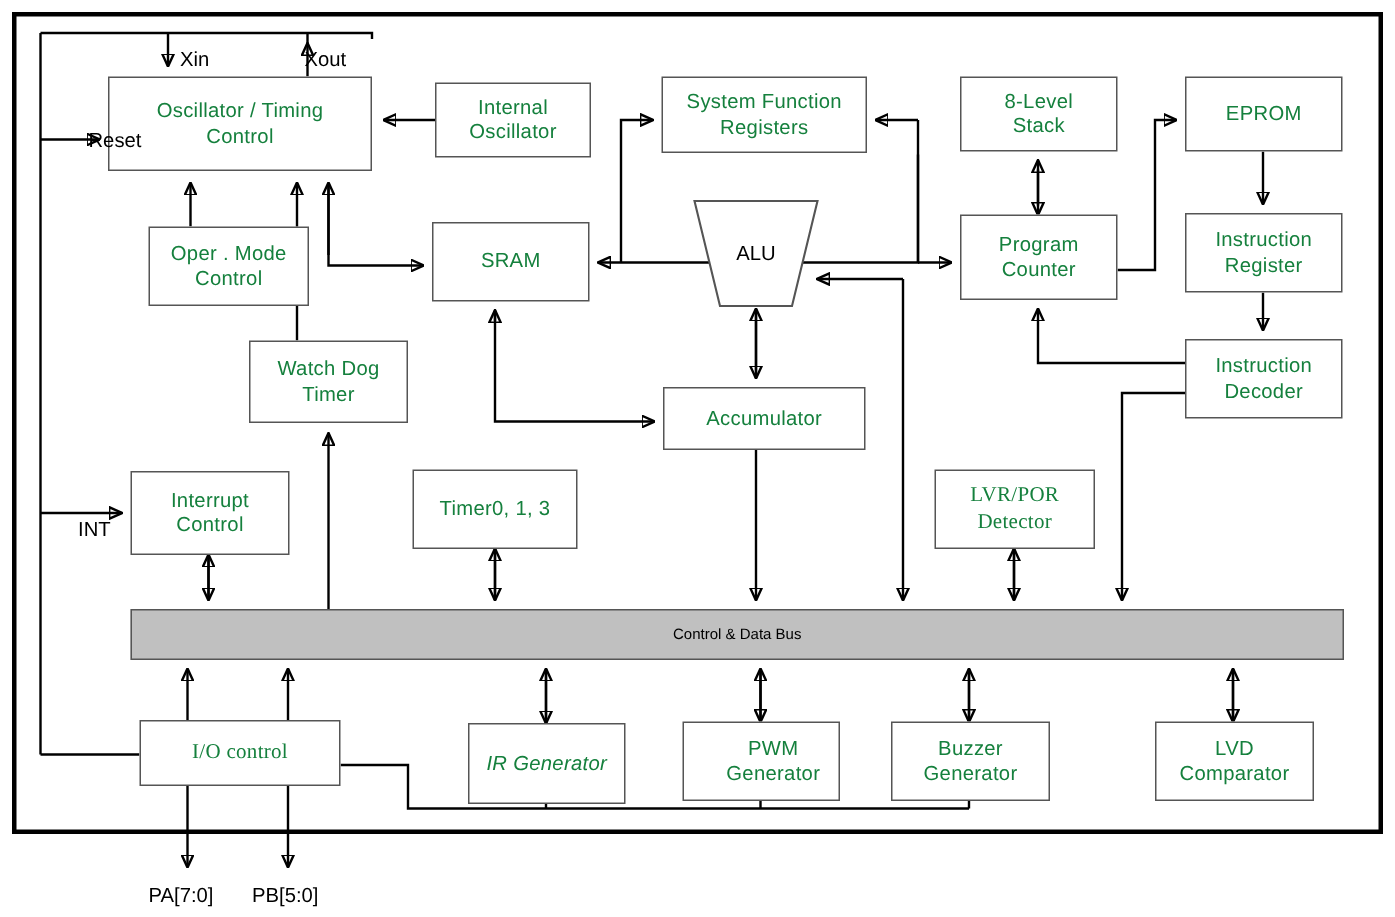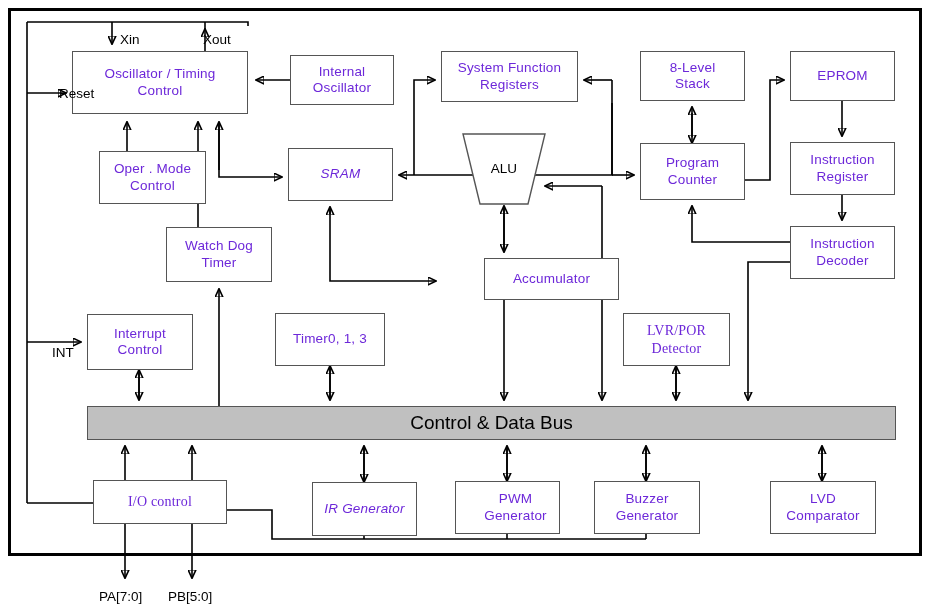--- a/index.html
+++ b/index.html
@@ -1,24 +1,24 @@
 <!DOCTYPE html>
 <html><head>
 <meta charset="utf-8">
 <style>
   html,body{margin:0;padding:0;background:#ffffff;}
   body{font-family:"Liberation Sans",sans-serif;}
   #canvas{position:relative;width:930px;height:611px;background:#ffffff;overflow:hidden;}
   #frame{position:absolute;left:8px;top:8px;width:914px;height:548px;border:3px solid #000;box-sizing:border-box;}
   .blk{position:absolute;box-sizing:border-box;border:1px solid #555;background:#fff;
        display:flex;align-items:center;justify-content:center;text-align:center;
-       font-size:13.5px;color:#6d28d9;line-height:1.22;letter-spacing:0.2px;}
+       font-size:13.5px;color:#15803d;line-height:1.22;letter-spacing:0.2px;}
   .blk.serif{font-family:"Liberation Serif",serif;font-size:14px;}
   .bus{position:absolute;box-sizing:border-box;border:1px solid #555;background:#c0c0c0;
-       display:flex;align-items:center;justify-content:center;font-size:19px;color:#000;}
+       display:flex;align-items:center;justify-content:center;font-size:10px;color:#000;}
   .lbl{position:absolute;font-size:13.5px;color:#000;white-space:nowrap;line-height:1;}
   svg.wires{position:absolute;left:0;top:0;width:930px;height:611px;pointer-events:none;}
   svg.wires line,svg.wires path,svg.wires polyline{stroke:#000;stroke-width:1.6;fill:none;}
   .alu{position:absolute;}
   .alu svg{position:absolute;left:0;top:0;}
   .alutxt{position:absolute;width:100%;text-align:center;font-size:13.5px;color:#000;}
 </style>
 </head>
 <body>
 
@@ -127,36 +127,36 @@
   <div class="blk" style="left:290px;top:55px;width:104px;height:50px;">Internal<br>Oscillator</div>
 
   <div class="blk" style="left:441px;top:51px;width:137px;height:51px;">System Function<br>Registers</div>
 
   <div class="blk" style="left:640px;top:51px;width:105px;height:50px;">8-Level<br>Stack</div>
 
   <div class="blk" style="left:790px;top:51px;width:105px;height:50px;">EPROM</div>
 
   <div class="blk" style="left:75px;top:151px;width:107px;height:53px;margin-left:24px;">Oper . Mode<br>Control</div>
 
-  <div class="blk" style="left:288px;top:148px;width:105px;height:53px;font-style:italic;">SRAM</div>
+  <div class="blk" style="left:288px;top:148px;width:105px;height:53px;">SRAM</div>
 
   <div class="alu" style="left:458px;top:133px;width:92px;height:73px;">
     <svg width="92" height="73" viewBox="0 0 92 73">
       <polygon points="5,1 87,1 70,71 22,71" fill="#ffffff" stroke="#555" stroke-width="1.4"></polygon>
     </svg>
     <div class="alutxt" style="top:28px;">ALU</div>
   </div>
 
   <div class="blk" style="left:640px;top:143px;width:105px;height:57px;">Program<br>Counter</div>
 
   <div class="blk" style="left:790px;top:142px;width:105px;height:53px;">Instruction<br>Register</div>
 
   <div class="blk" style="left:166px;top:227px;width:106px;height:55px;">Watch Dog<br>Timer</div>
 
-  <div class="blk" style="left:442px;top:258px;width:135px;height:42px;margin-left:42px;">Accumulator</div>
+  <div class="blk" style="left:442px;top:258px;width:135px;height:42px;">Accumulator</div>
 
   <div class="blk" style="left:790px;top:226px;width:105px;height:53px;">Instruction<br>Decoder</div>
 
   <div class="blk" style="left:87px;top:314px;width:106px;height:56px;">Interrupt<br>Control</div>
 
   <div class="blk" style="left:275px;top:313px;width:110px;height:53px;">Timer0, 1, 3</div>
 
   <div class="blk serif" style="left:623px;top:313px;width:107px;height:53px;">LVR/POR<br>Detector</div>
 
   <div class="bus" style="left:87px;top:406px;width:809px;height:34px;">Control &amp; Data Bus</div>

